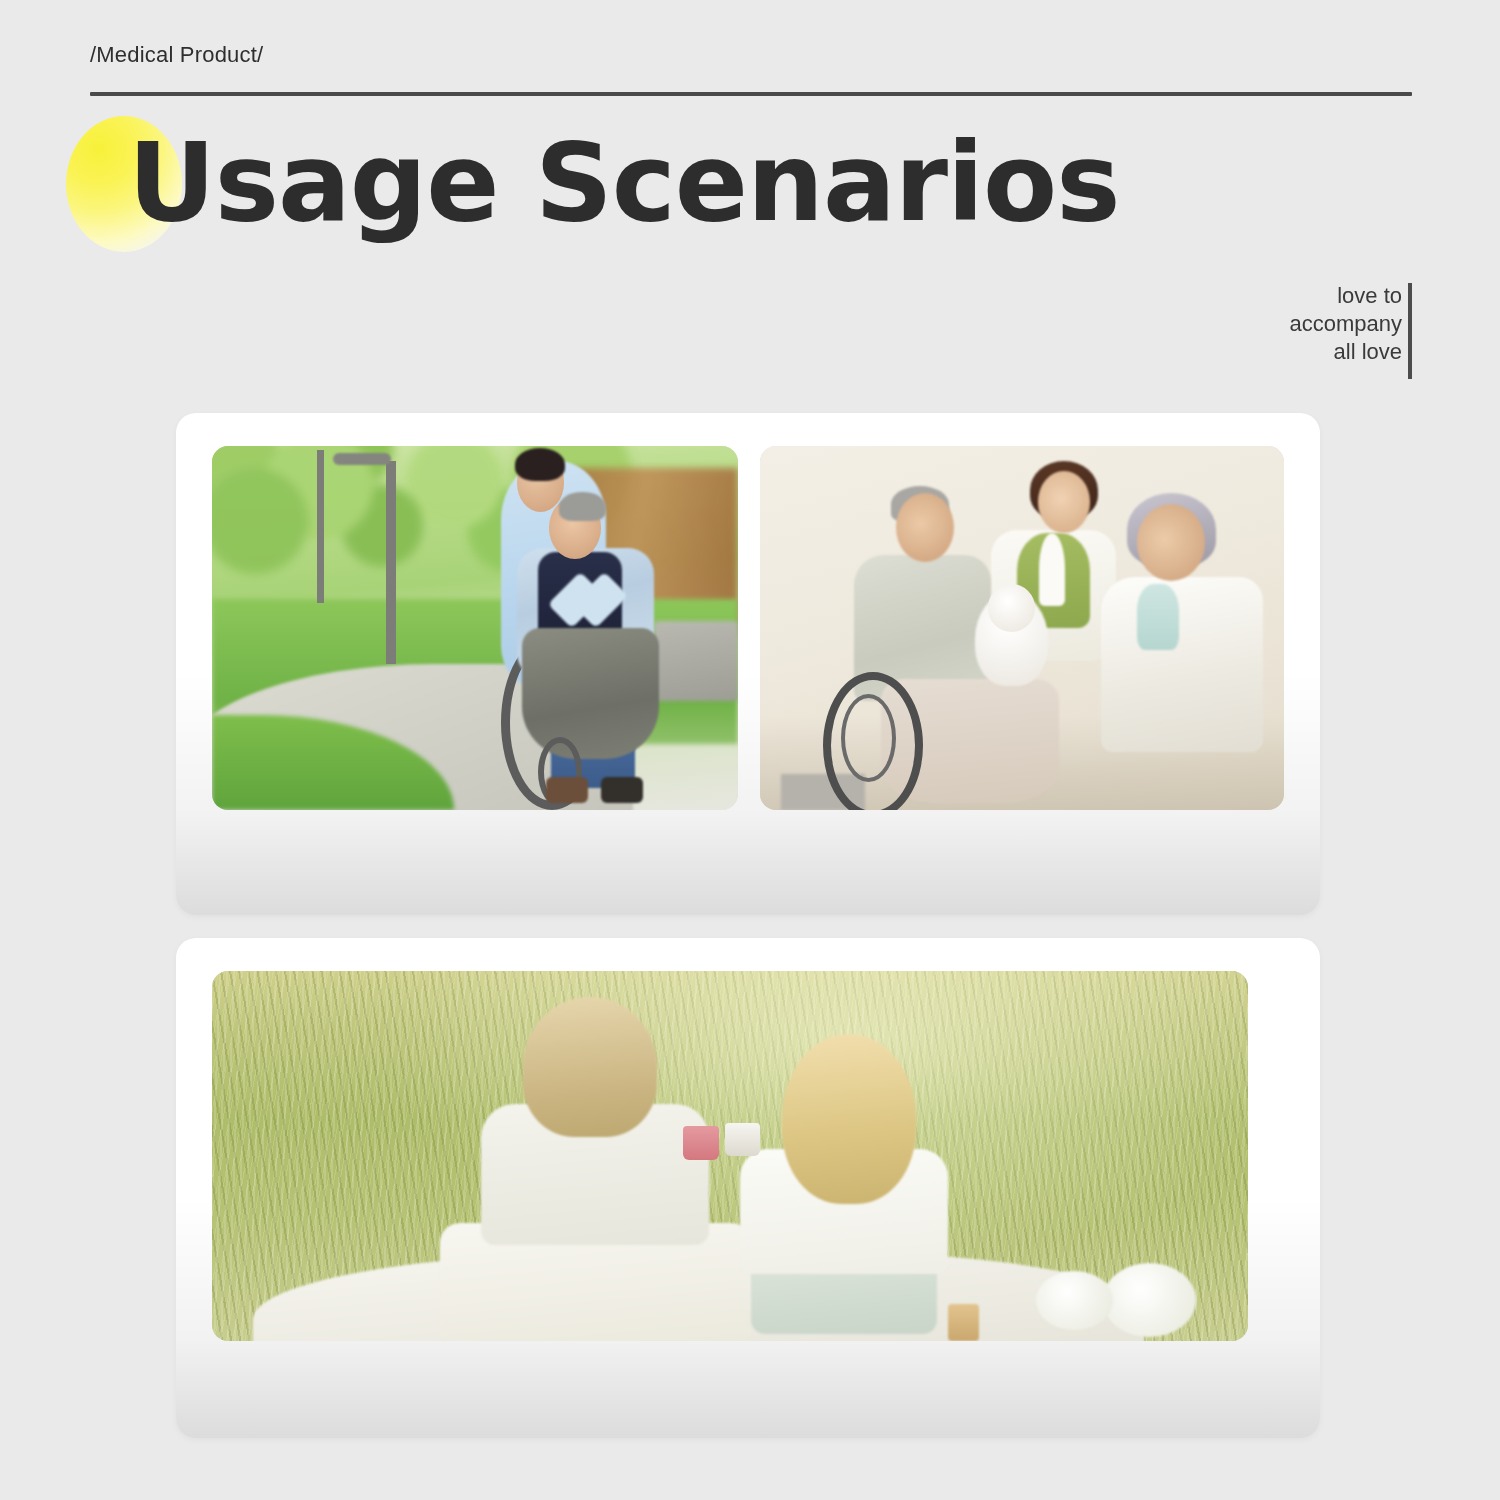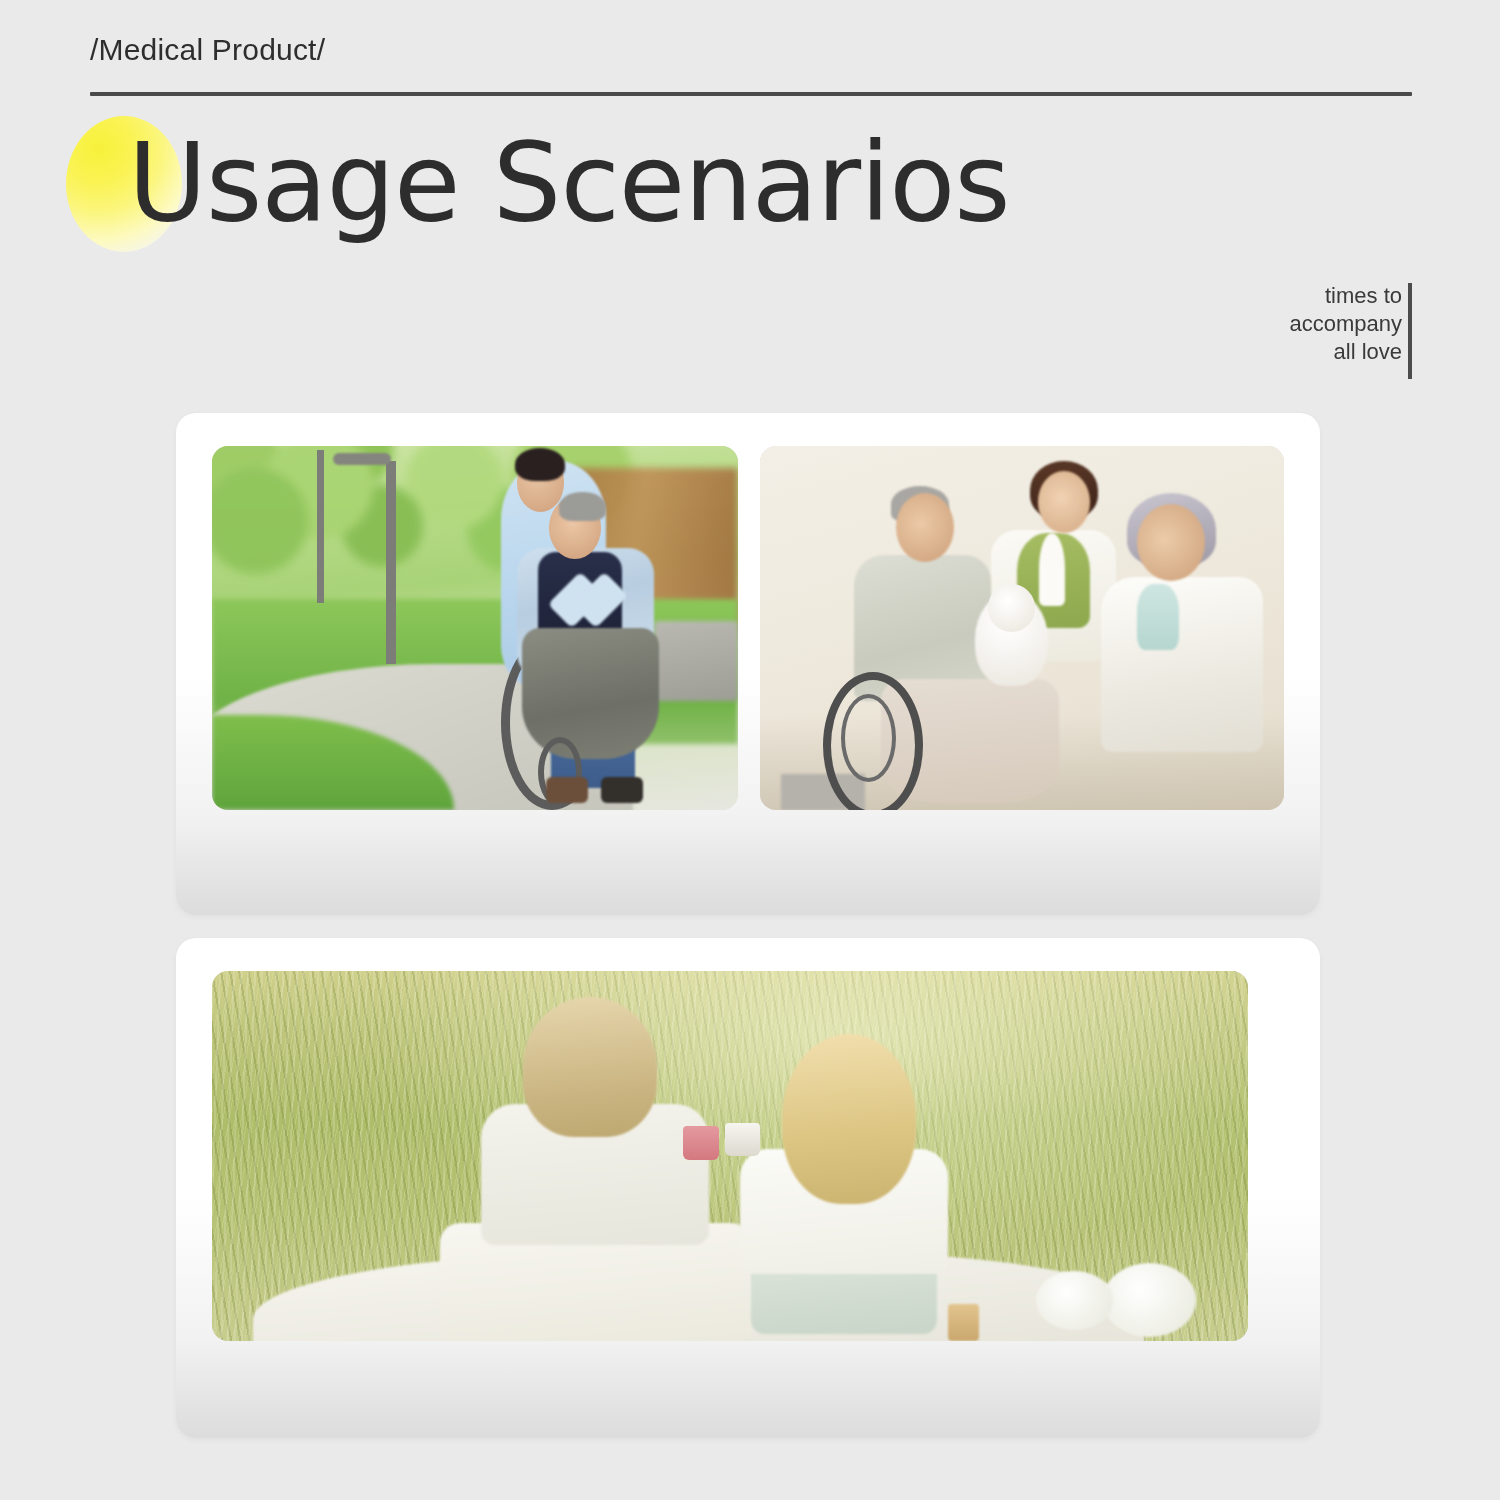--- a/index.html
+++ b/index.html
@@ -12,22 +12,22 @@
     background: #eaeaea;
     font-family: "DejaVu Sans", "Liberation Sans", sans-serif;
     overflow: hidden;
     position: relative;
   }
 
   
   .breadcrumb {
     position: absolute;
     left: 90px;
-    top: 33px;
-    font-size: 30px;
+    top: 42px;
+    font-size: 22px;
     color: #2e2e2e;
     letter-spacing: 0.2px;
     font-family: "Liberation Sans", sans-serif;
     white-space: nowrap;
   }
   .header-rule {
     position: absolute;
     left: 90px;
     top: 92px;
     width: 1322px;
@@ -60,21 +60,21 @@
                 rgba(255,255,255,0.0) 100%);
   }
   .page-title {
     position: absolute;
     left: 62px;
     top: -8px;
     font-size: 108px;
     line-height: 150px;
     color: #2d2d2d;
     font-family: "DejaVu Sans", sans-serif;
-    font-weight: 400;
+    font-weight: 700;
     letter-spacing: -1px;
     white-space: nowrap;
   }
 
   
   .tagline {
     position: absolute;
     right: 98px;
     top: 282px;
     width: 230px;
@@ -287,21 +287,21 @@
 
 <div class="breadcrumb">/Medical Product/</div>
 <div class="header-rule"></div>
 
 <div class="title-wrap">
   <div class="title-blob"></div>
   <div class="page-title">Usage Scenarios</div>
 </div>
 
 <div class="tagline">
-  <div>times to</div>
+  <div>love to</div>
   <div>accompany</div>
   <div>all love</div>
 </div>
 <div class="tagline-rule"></div>
 
 <div class="card" id="card-top">
   <div class="media-row">
 
     <div class="photo photo-a">
       <div class="scene">

